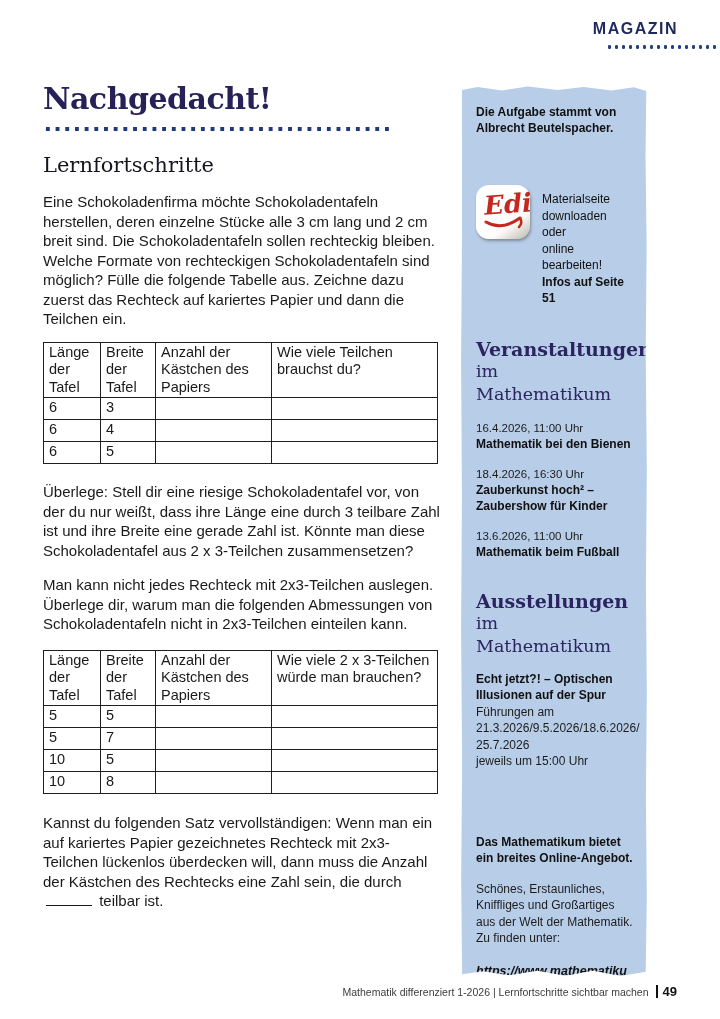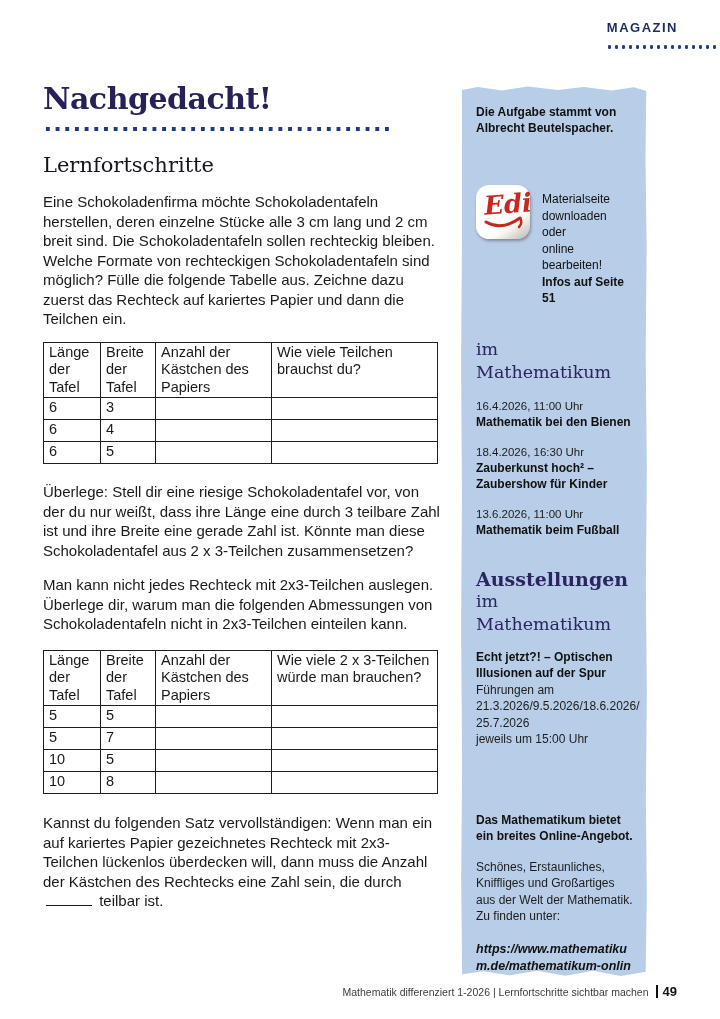--- a/index.html
+++ b/index.html
@@ -4,21 +4,21 @@
 <style>
   html,body{margin:0;padding:0;background:#e8e8e8;}
   .page{
     position:relative;width:720px;height:1019px;margin:0 auto;
     background:#ffffff;overflow:hidden;
     font-family:"Liberation Sans",sans-serif;color:#1a1a1a;
   }
   
   .magazin-label{
     position:absolute;top:20px;right:42px;
-    font-size:13px;font-weight:bold;letter-spacing:1.5px;color:#1e2a5e;
+    font-size:16px;font-weight:bold;letter-spacing:1.5px;color:#1e2a5e;
   }
   .magazin-dots{
     position:absolute;top:44px;right:2px;width:110px;height:6px;
     background-image:radial-gradient(circle,#21418c 1.7px,transparent 2px);
     background-size:7px 6px;background-repeat:repeat-x;background-position:right center;
   }
   
   .article{position:absolute;left:43px;top:82px;width:398px;}
   .article h1{
     margin:0;font-family:"DejaVu Serif",serif;font-weight:bold;
@@ -207,20 +207,21 @@
       </div>
       <div class="edi-text">
         <span style="display:block">Materialseite</span>
         <span style="display:block">downloaden oder</span>
         <span style="display:block">online bearbeiten!</span>
         <span class="b" style="display:block">Infos auf Seite 51</span>
       </div>
     </div>
 
     <div class="sb-heading">
+      <span class="hb">Veranstaltungen</span>
       <span class="hr">im Mathematikum</span>
     </div>
 
     <div class="event">
       <span class="date">16.4.2026, 11:00 Uhr</span>
       <span class="etitle">Mathematik bei den Bienen</span>
     </div>
     <div class="event">
       <span class="date">18.4.2026, 16:30 Uhr</span>
       <span class="etitle">Zauberkunst hoch² – Zaubershow für Kinder</span>

